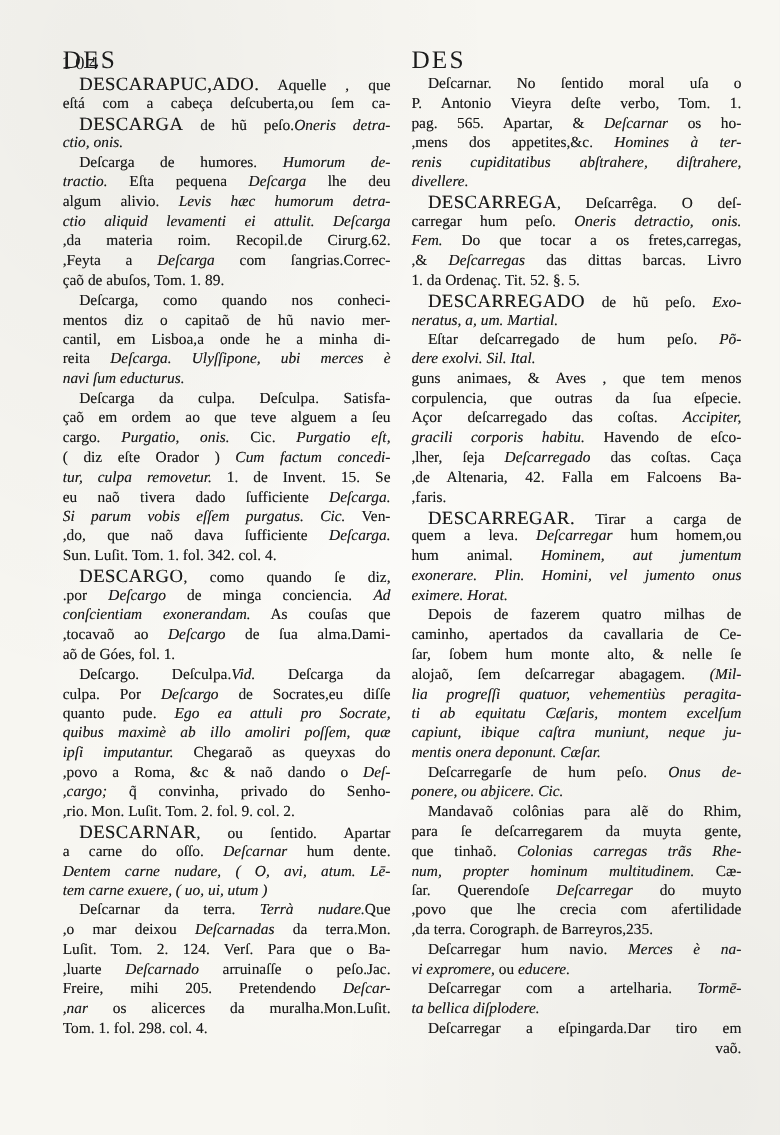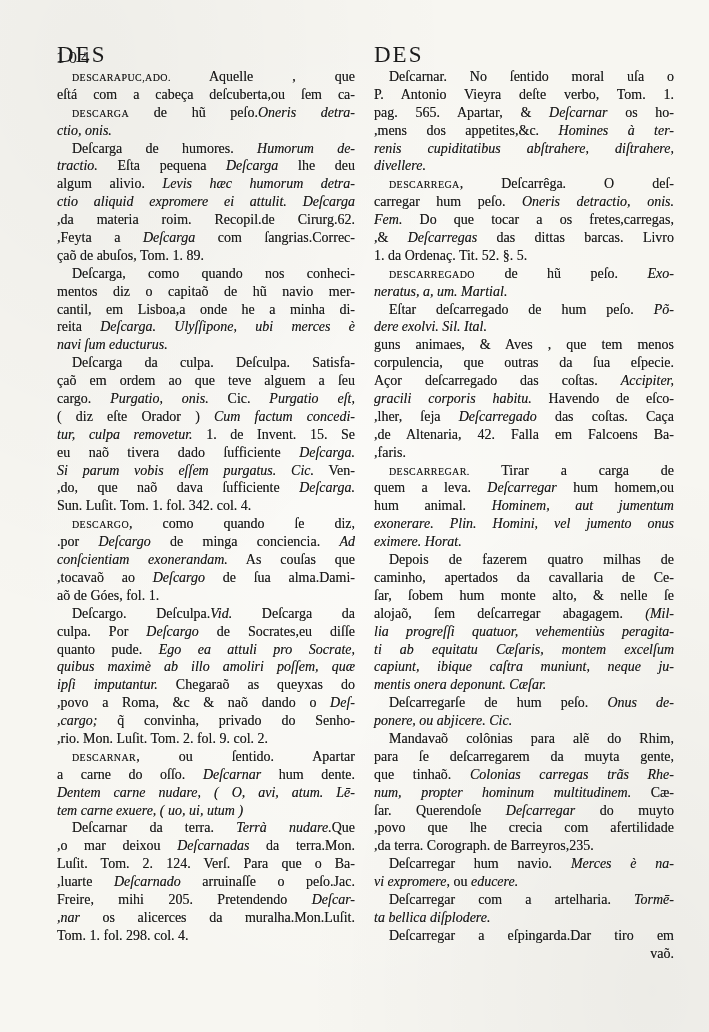--- a/index.html
+++ b/index.html
@@ -41,21 +41,21 @@
     line-height: 17.9px;
     height: 17.9px;
     text-align: justify;
     text-align-last: justify;
     text-shadow: 0 0 0.45px rgba(20,20,20,0.55);
   }
   .line.first  { text-indent: 15px; }
   .line.last   { text-align-last: left; }
   .line.alignr { text-align-last: right; }
   .it { font-style: italic; }
-  .hd { font-size: 10px; letter-spacing: 0.4px; }
+  .hd { font-size: 17px; letter-spacing: 0.4px; }
 </style>
 </head>
 <body>
 
 <div class="page">
   <span class="pagenum">104</span>
   <div class="runhead left">DES</div>
   <div class="runhead right">DES</div>
   <div class="col left" id="col-left">
       <div class="para">
@@ -63,21 +63,21 @@
         <div class="line"><span class="ro">eſtá com a cabeça deſcuberta,ou ſem ca-</span></div>
       </div>
       <div class="para">
         <div class="line first"><span class="hd">DESCARGA</span><span class="ro"> de hũ peſo.</span><span class="it">Oneris detra-</span></div>
         <div class="line last"><span class="it">ctio, onis.</span></div>
       </div>
       <div class="para">
         <div class="line first"><span class="ro">Deſcarga de humores. </span><span class="it">Humorum de-</span></div>
         <div class="line"><span class="it">tractio.</span><span class="ro"> Eſta pequena </span><span class="it">Deſcarga</span><span class="ro"> lhe deu</span></div>
         <div class="line"><span class="ro">algum alivio. </span><span class="it">Levis hæc humorum detra-</span></div>
-        <div class="line"><span class="it">ctio aliquid expromere ei attulit. Deſcarga</span></div>
+        <div class="line"><span class="it">ctio aliquid levamenti ei attulit. Deſcarga</span></div>
         <div class="line"><span class="ro">,da materia roim. Recopil.de Cirurg.62.</span></div>
         <div class="line"><span class="ro">,Feyta a </span><span class="it">Deſcarga</span><span class="ro"> com ſangrias.Correc-</span></div>
         <div class="line last"><span class="ro">çaõ de abuſos, Tom. 1. 89.</span></div>
       </div>
       <div class="para">
         <div class="line first"><span class="ro">Deſcarga, como quando nos conheci-</span></div>
         <div class="line"><span class="ro">mentos diz o capitaõ de hũ navio mer-</span></div>
         <div class="line"><span class="ro">cantil, em Lisboa,a onde he a minha di-</span></div>
         <div class="line"><span class="ro">reita </span><span class="it">Deſcarga. Ulyſſipone, ubi merces è</span></div>
         <div class="line last"><span class="it">navi ſum educturus.</span></div>

